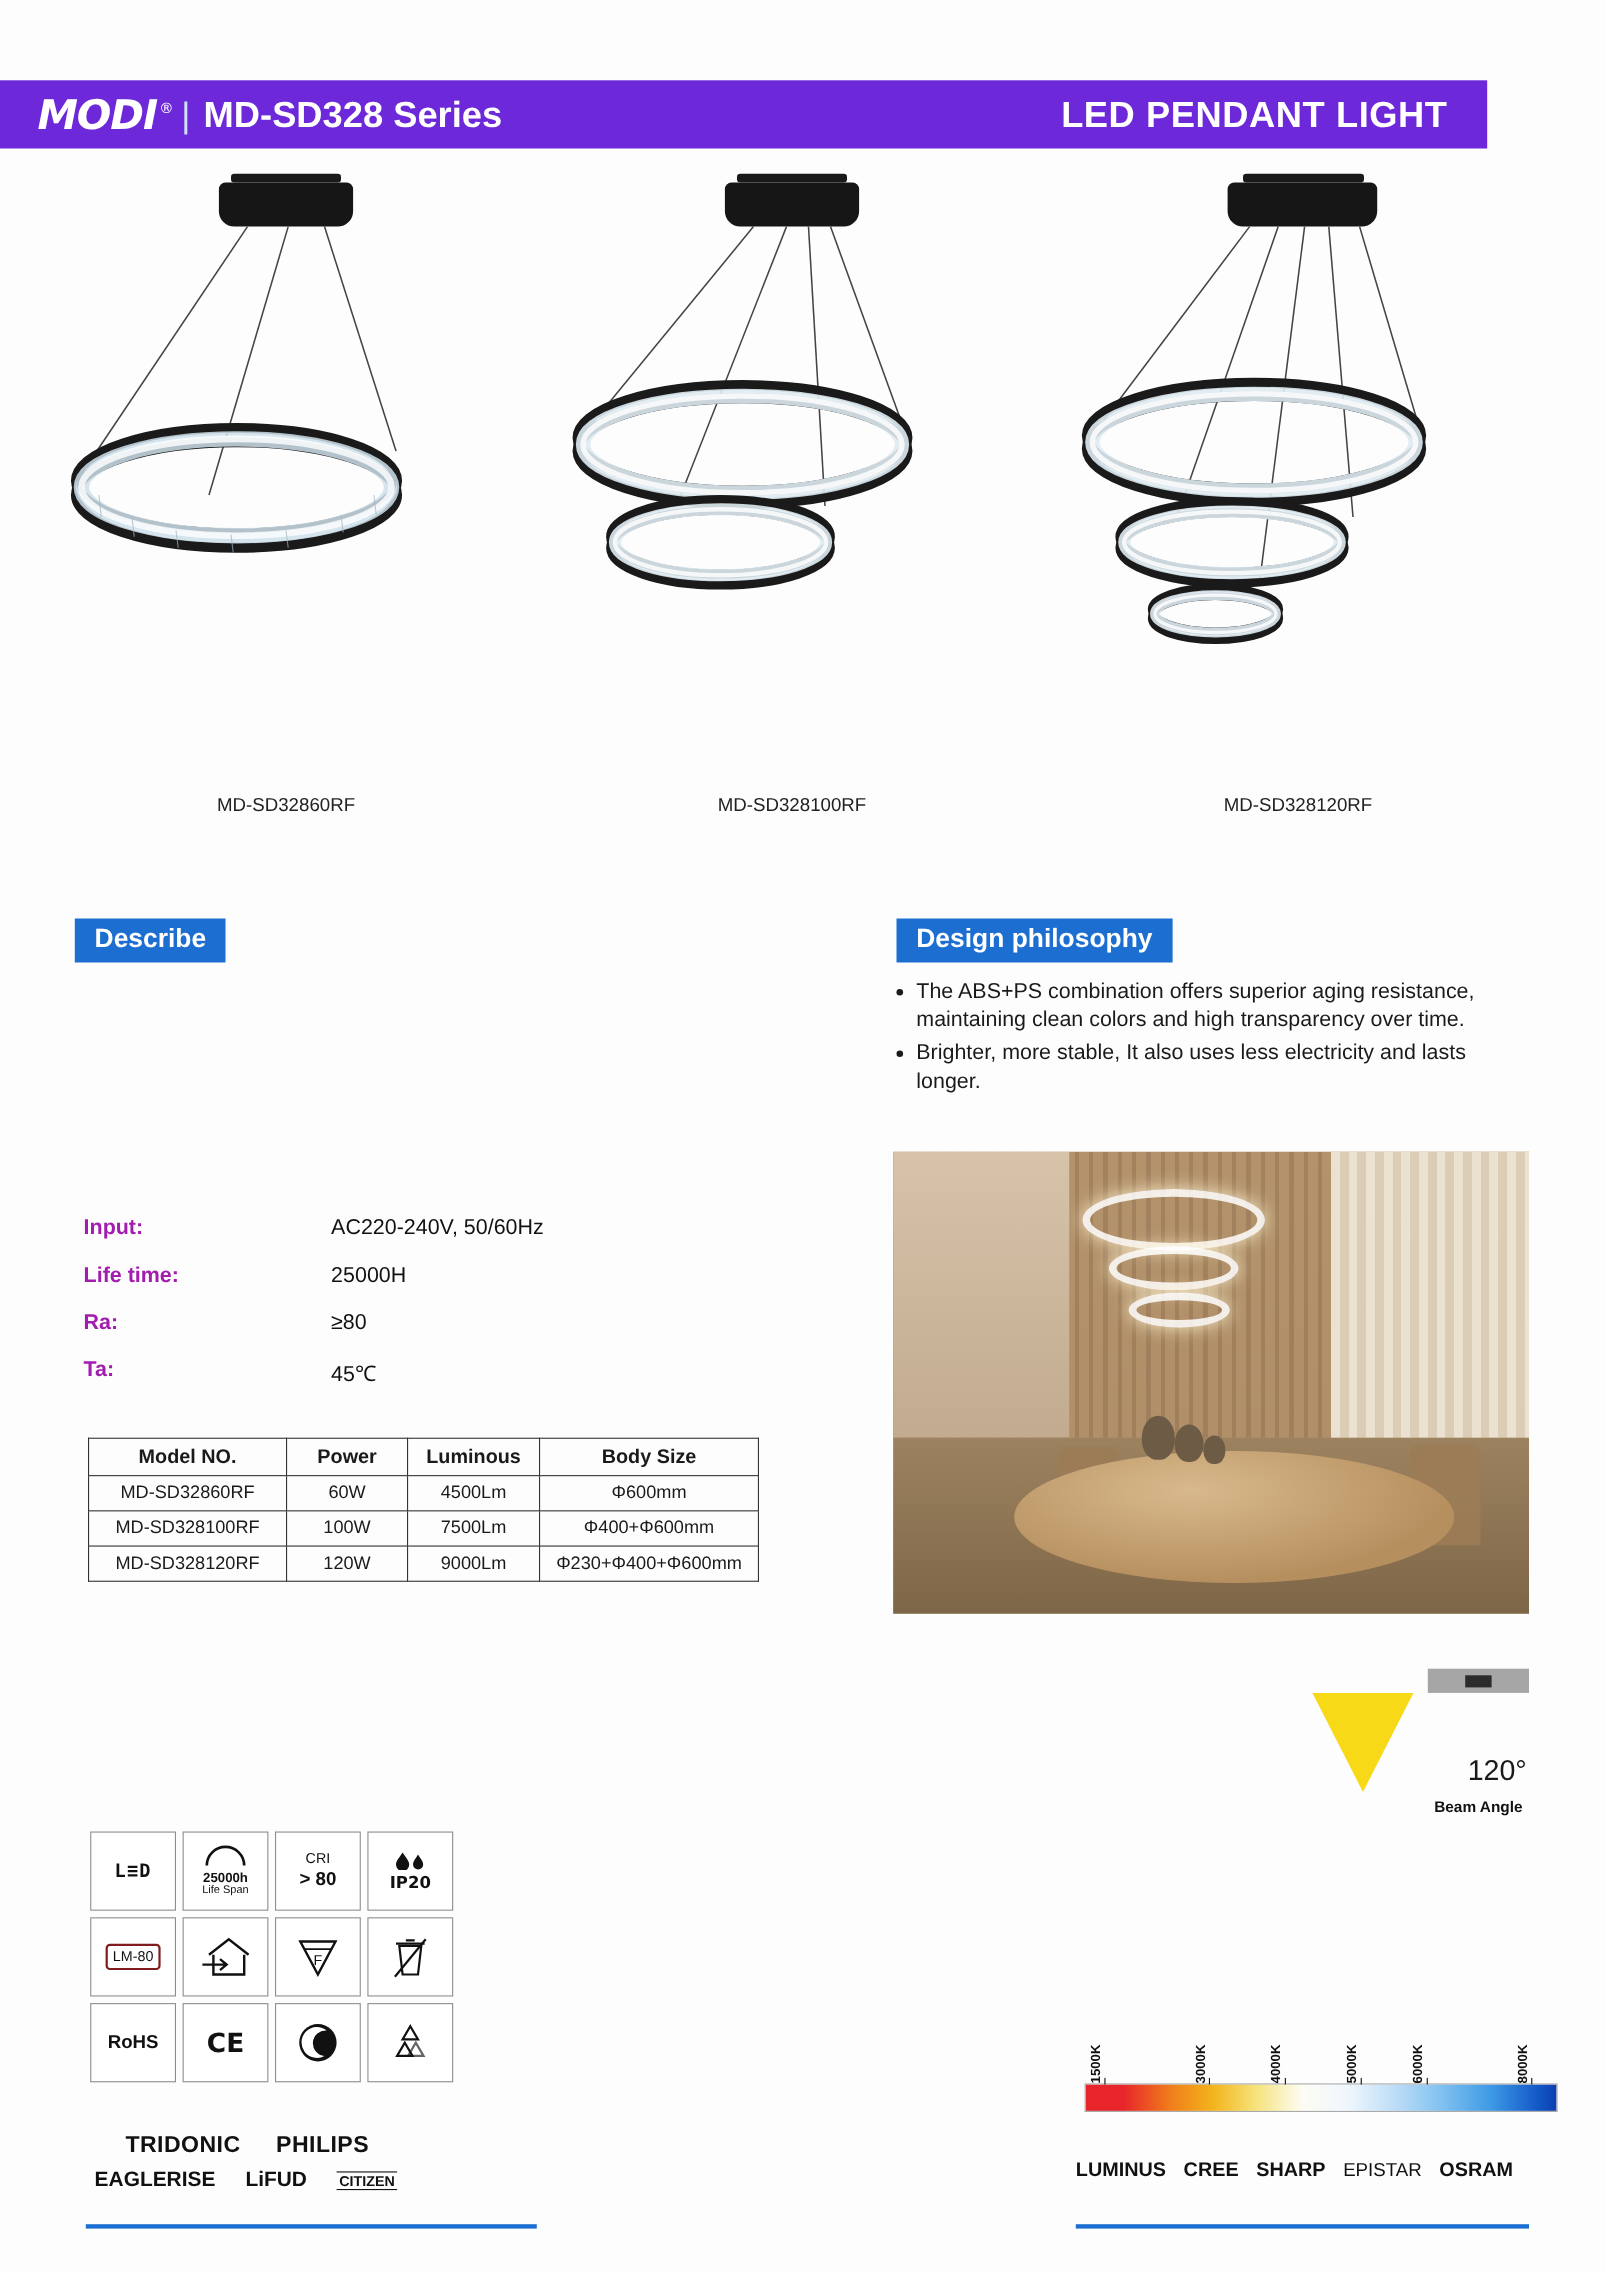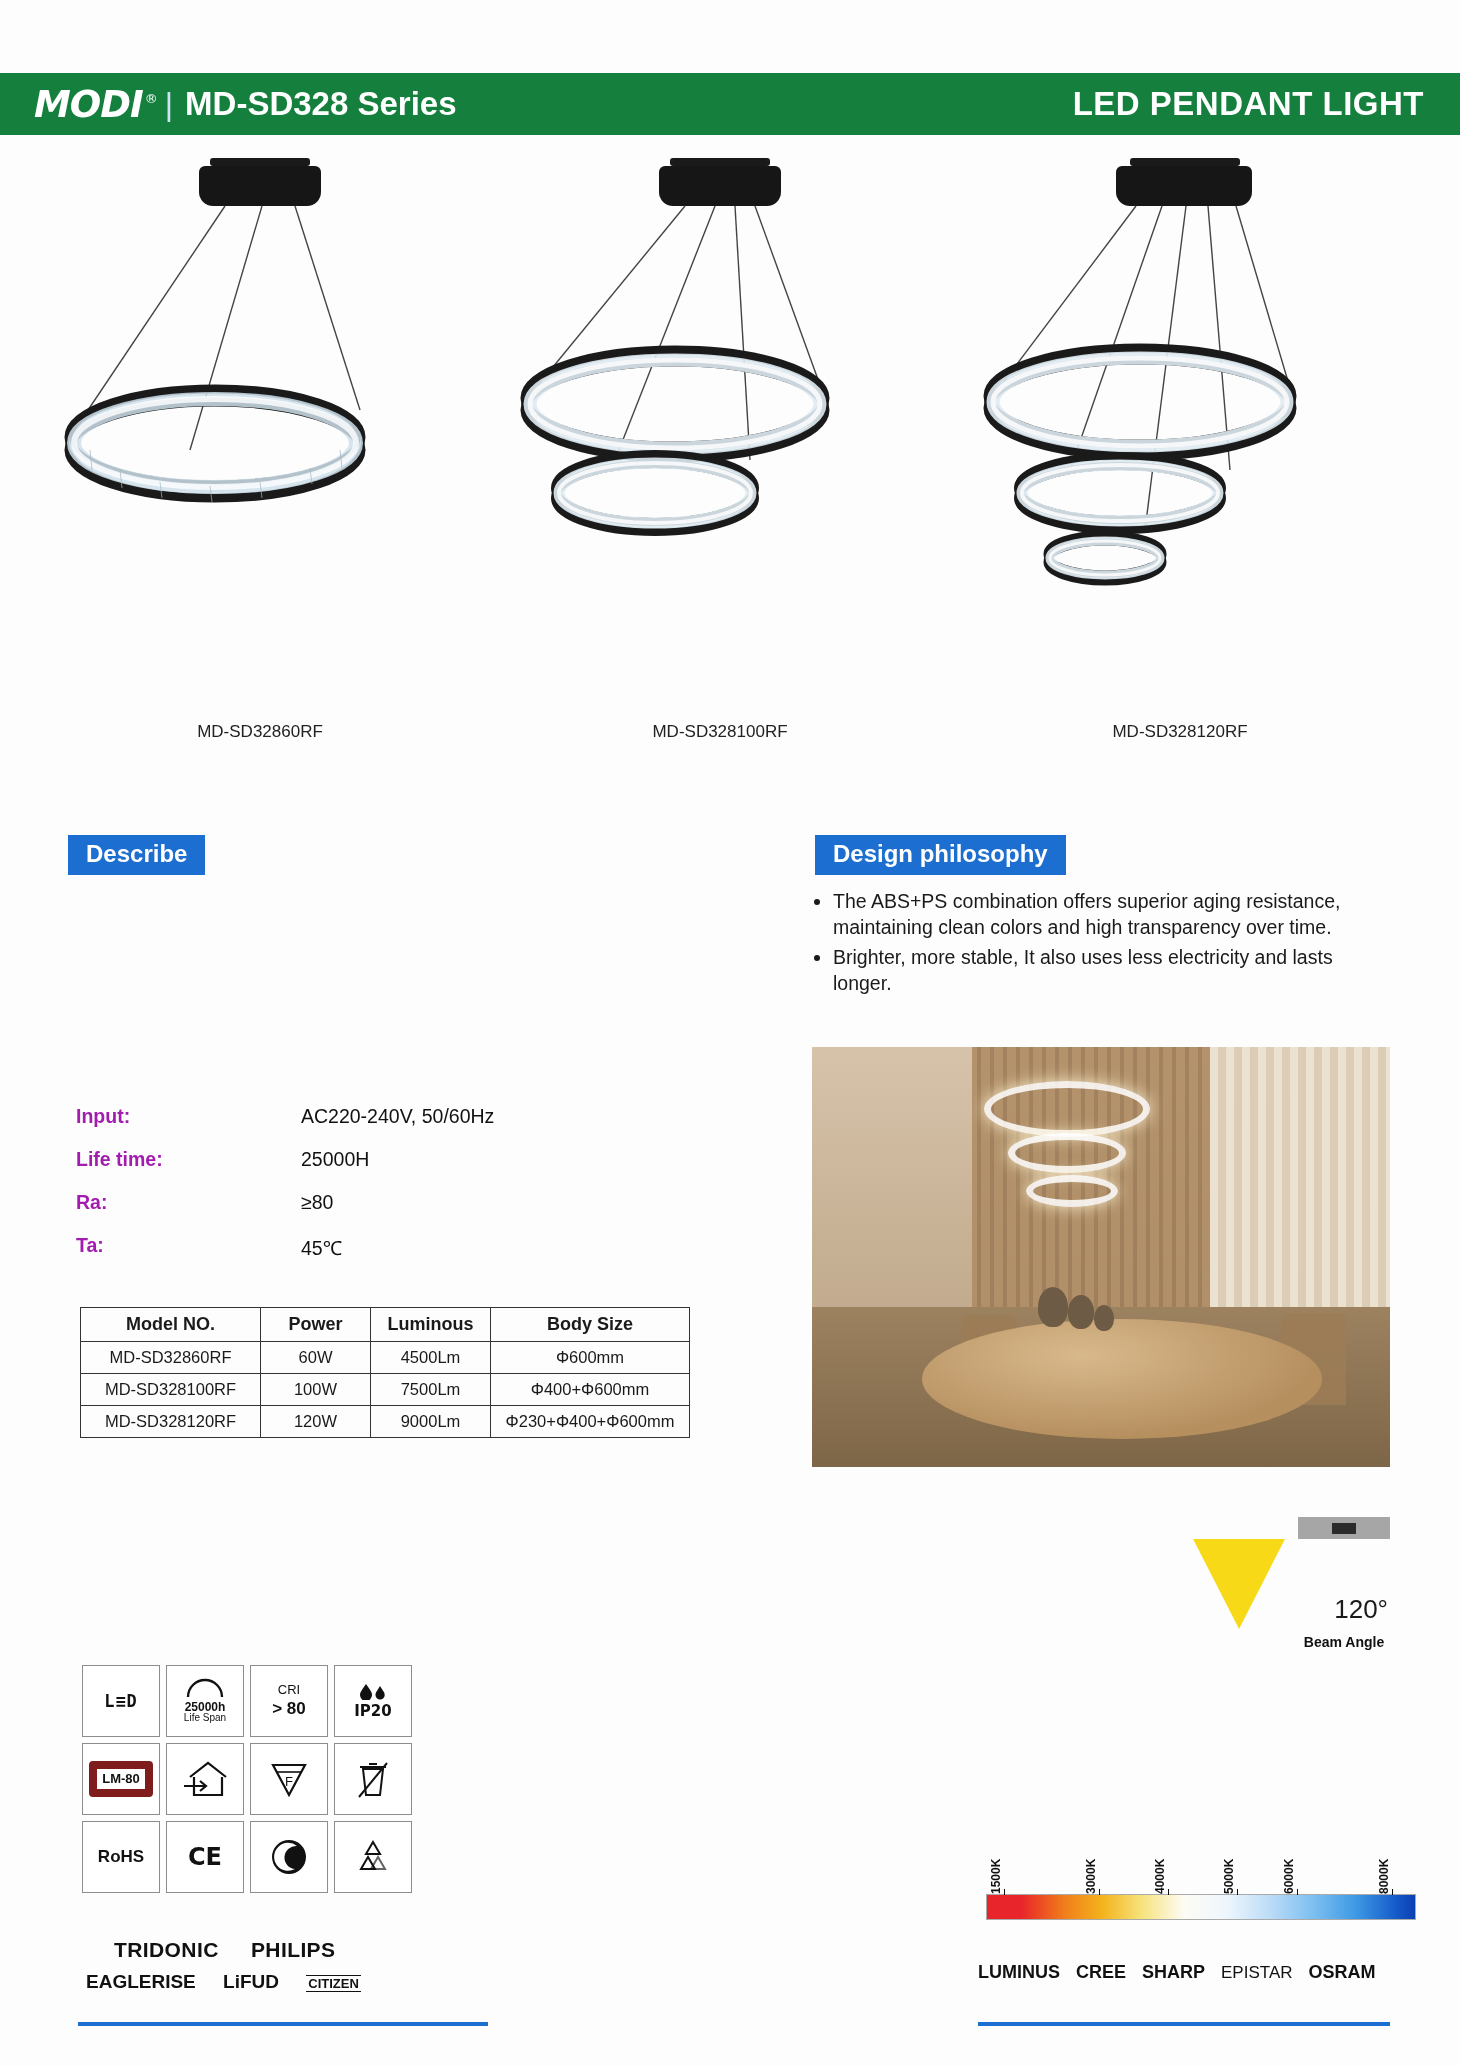--- a/index.html
+++ b/index.html
@@ -17,22 +17,22 @@
     position: relative;
     width: 1460px;
     height: 2066px;
     background: #fdfdfd;
   }
 
   
   .header {
     position: absolute;
     left: 0; top: 73px;
-    width: 1460px; height: 62px;
-    background: #15803d;
+    width: 1352px; height: 62px;
+    background: #6d28d9;
     display: flex;
     align-items: center;
   }
   .header-left {
     display: flex;
     align-items: center;
     padding-left: 34px;
     height: 100%;
   }
   .brand-logo {
@@ -284,21 +284,21 @@
     font-size: 14px;
     color: #111;
     text-align: center;
     line-height: 1.1;
     background: #fff;
   }
   .cert-led { font-family: "DejaVu Sans Mono", monospace; font-weight: bold; font-size: 17px; letter-spacing: 1px; }
   .cert-cri { font-size: 13px; }
   .cert-cri b { display:block; font-size: 17px; margin-top: 3px; font-weight: bold;}
   .cert-ip { font-family: "DejaVu Sans", sans-serif; font-weight: bold; font-size: 15px; }
-  .cert-lm { font-size: 13px; font-weight: bold; border: 8px solid #7f1d1d; border-radius: 4px; padding: 3px 5px; }
+  .cert-lm { font-size: 13px; font-weight: normal; border: 2px solid #7f1d1d; border-radius: 4px; padding: 3px 5px; }
   .cert-rohs { font-weight: bold; font-size: 17px; }
   .cert-ce { font-weight: bold; font-size: 24px; font-family: "DejaVu Sans", sans-serif; }
   .cert-life { font-size: 10px; line-height: 1.05; }
   .cert-life b { font-size: 12px; }
 
   
   .partners-left {
     position: absolute;
     left: 86px; top: 1938px;
     width: 390px;

